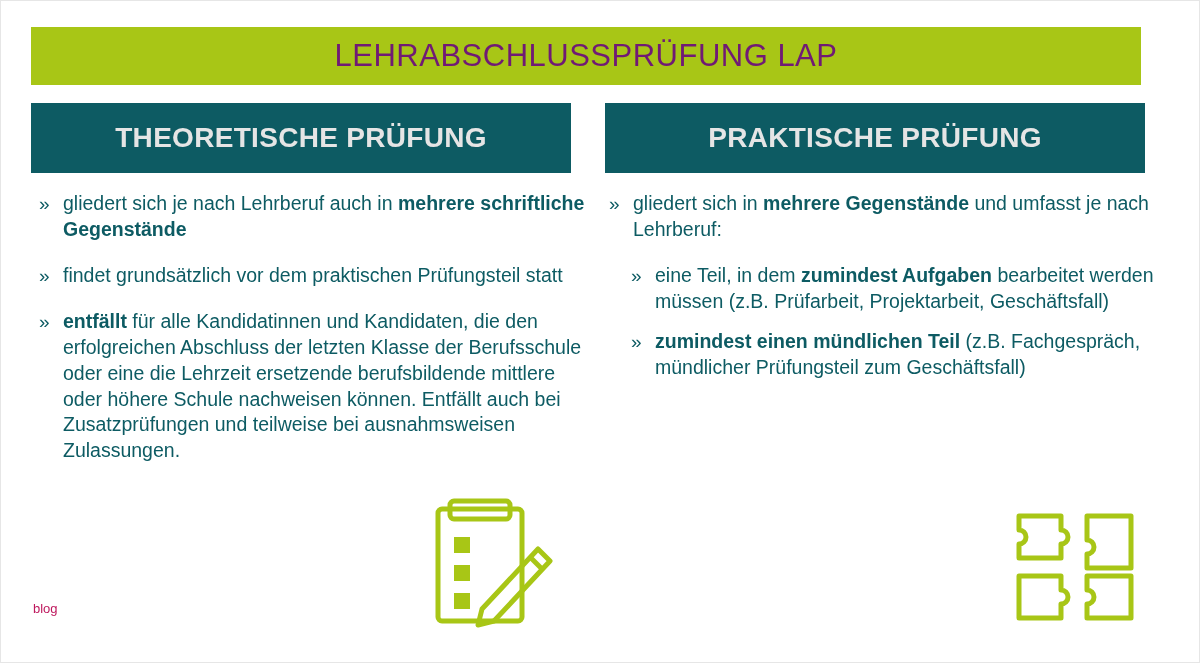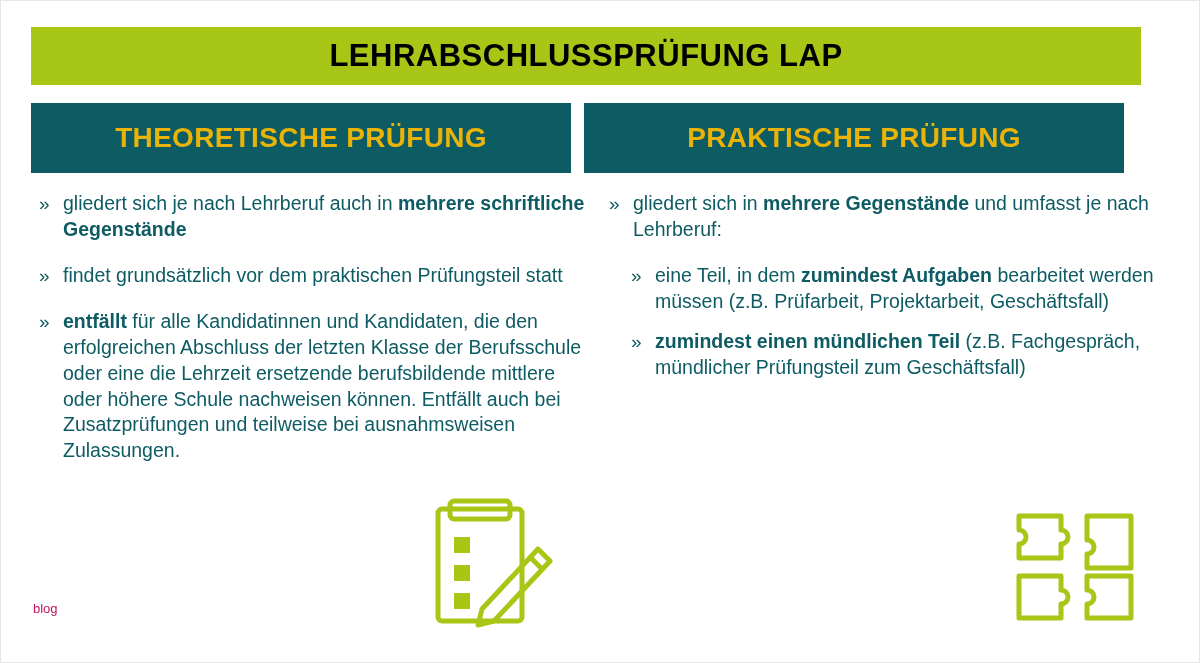--- a/index.html
+++ b/index.html
@@ -24,45 +24,45 @@
     left: 30px;
     top: 26px;
     width: 1110px;
     height: 58px;
     background: #a8c616;
     display: flex;
     align-items: center;
     justify-content: center;
   }
   .title-banner .title-text {
-    color: #000000;
+    color: #701a75;
     font-size: 31px;
-    font-weight: bold;
+    font-weight: normal;
     letter-spacing: 0.5px;
     text-align: center;
   }
 
   
   .col-header {
     position: absolute;
     height: 70px;
     background: #0d5b63;
     display: flex;
     align-items: center;
     justify-content: center;
   }
   .col-header .col-header-text {
-    color: #eab308;
+    color: #e5e5e5;
     font-size: 28px;
     font-weight: bold;
     letter-spacing: 0.3px;
     text-align: left;
   }
   #header-left  { left: 30px;  top: 102px; width: 540px; }
-  #header-right { left: 583px; top: 102px; width: 540px; }
+  #header-right { left: 604px; top: 102px; width: 540px; }
 
   
   .col-body {
     position: absolute;
     top: 190px;
     color: #0d5b63;
   }
   #body-left  { left: 30px;  width: 560px; }
   #body-right { left: 600px; width: 560px; }
 

